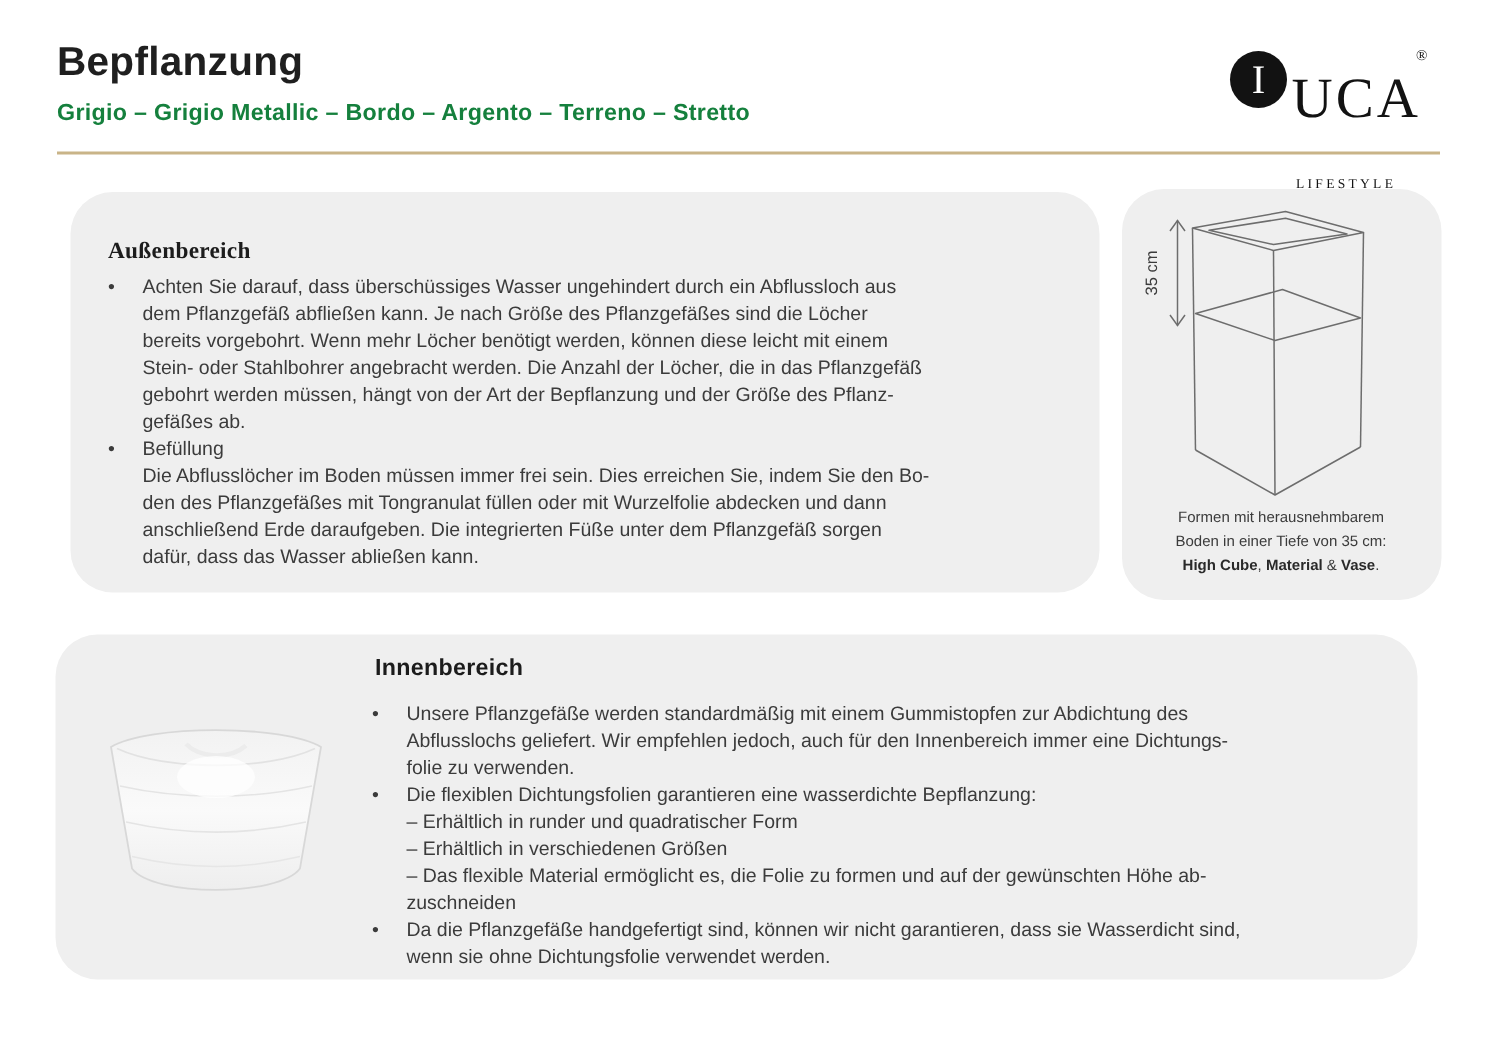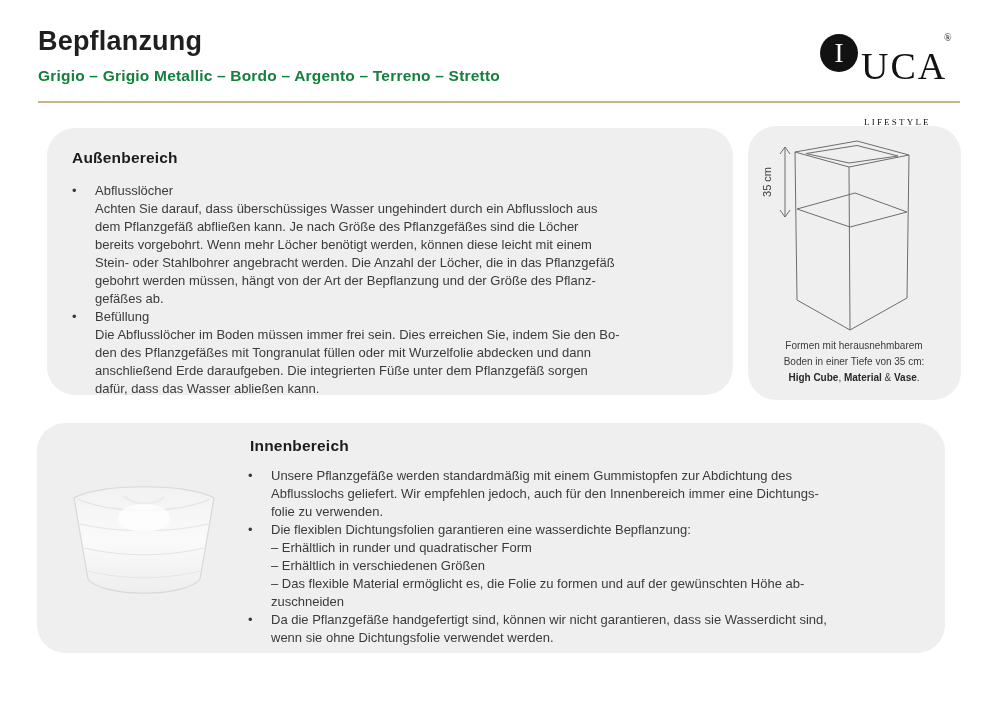--- a/index.html
+++ b/index.html
@@ -35,21 +35,21 @@
 
   
   .card{position:absolute;background:#efefef;border-radius:28px;}
   .card-outdoor{left:47px;top:128px;width:686px;height:267px;}
   .card-diagram{left:748px;top:126px;width:213px;height:274px;}
   .card-indoor{left:37px;top:423px;width:908px;height:230px;}
 
   .card-heading{
     font-size:15.5px;font-weight:700;color:#1c1c1c;letter-spacing:.2px;
   }
-  .outdoor-heading{position:absolute;left:25px;top:21px;}
+  .outdoor-heading{position:absolute;left:25px;top:31px;font-family:Liberation Serif, serif;}
   .indoor-heading{position:absolute;left:213px;top:14px;}
 
   .bullets{position:absolute;font-size:13px;line-height:18px;color:#3b3b3b;}
   .outdoor-bullets{left:25px;top:54px;width:650px;}
   .indoor-bullets{left:211px;top:44px;width:690px;}
   .bullet{display:flex;}
   .bullet-marker{width:23px;flex:0 0 23px;}
   .bullet-body{flex:1;}
   .bullet-text{white-space:pre-line;}
 
@@ -79,21 +79,20 @@
     <div class="logo-reg">®</div>
     <div class="logo-tagline">LIFESTYLE</div>
   </div>
 
   <div class="card card-outdoor">
     <div class="card-heading outdoor-heading">Außenbereich</div>
     <div class="bullets outdoor-bullets">
       <div class="bullet">
         <div class="bullet-marker">•</div>
         <div class="bullet-body">
-          <div class="bullet-label">Abflusslöcher</div>
           <div class="bullet-text">Achten Sie darauf, dass überschüssiges Wasser ungehindert durch ein Abflussloch aus
 dem Pflanzgefäß abfließen kann. Je nach Größe des Pflanzgefäßes sind die Löcher
 bereits vorgebohrt. Wenn mehr Löcher benötigt werden, können diese leicht mit einem
 Stein- oder Stahlbohrer angebracht werden. Die Anzahl der Löcher, die in das Pflanzgefäß
 gebohrt werden müssen, hängt von der Art der Bepflanzung und der Größe des Pflanz-
 gefäßes ab.</div>
         </div>
       </div>
       <div class="bullet">
         <div class="bullet-marker">•</div>

